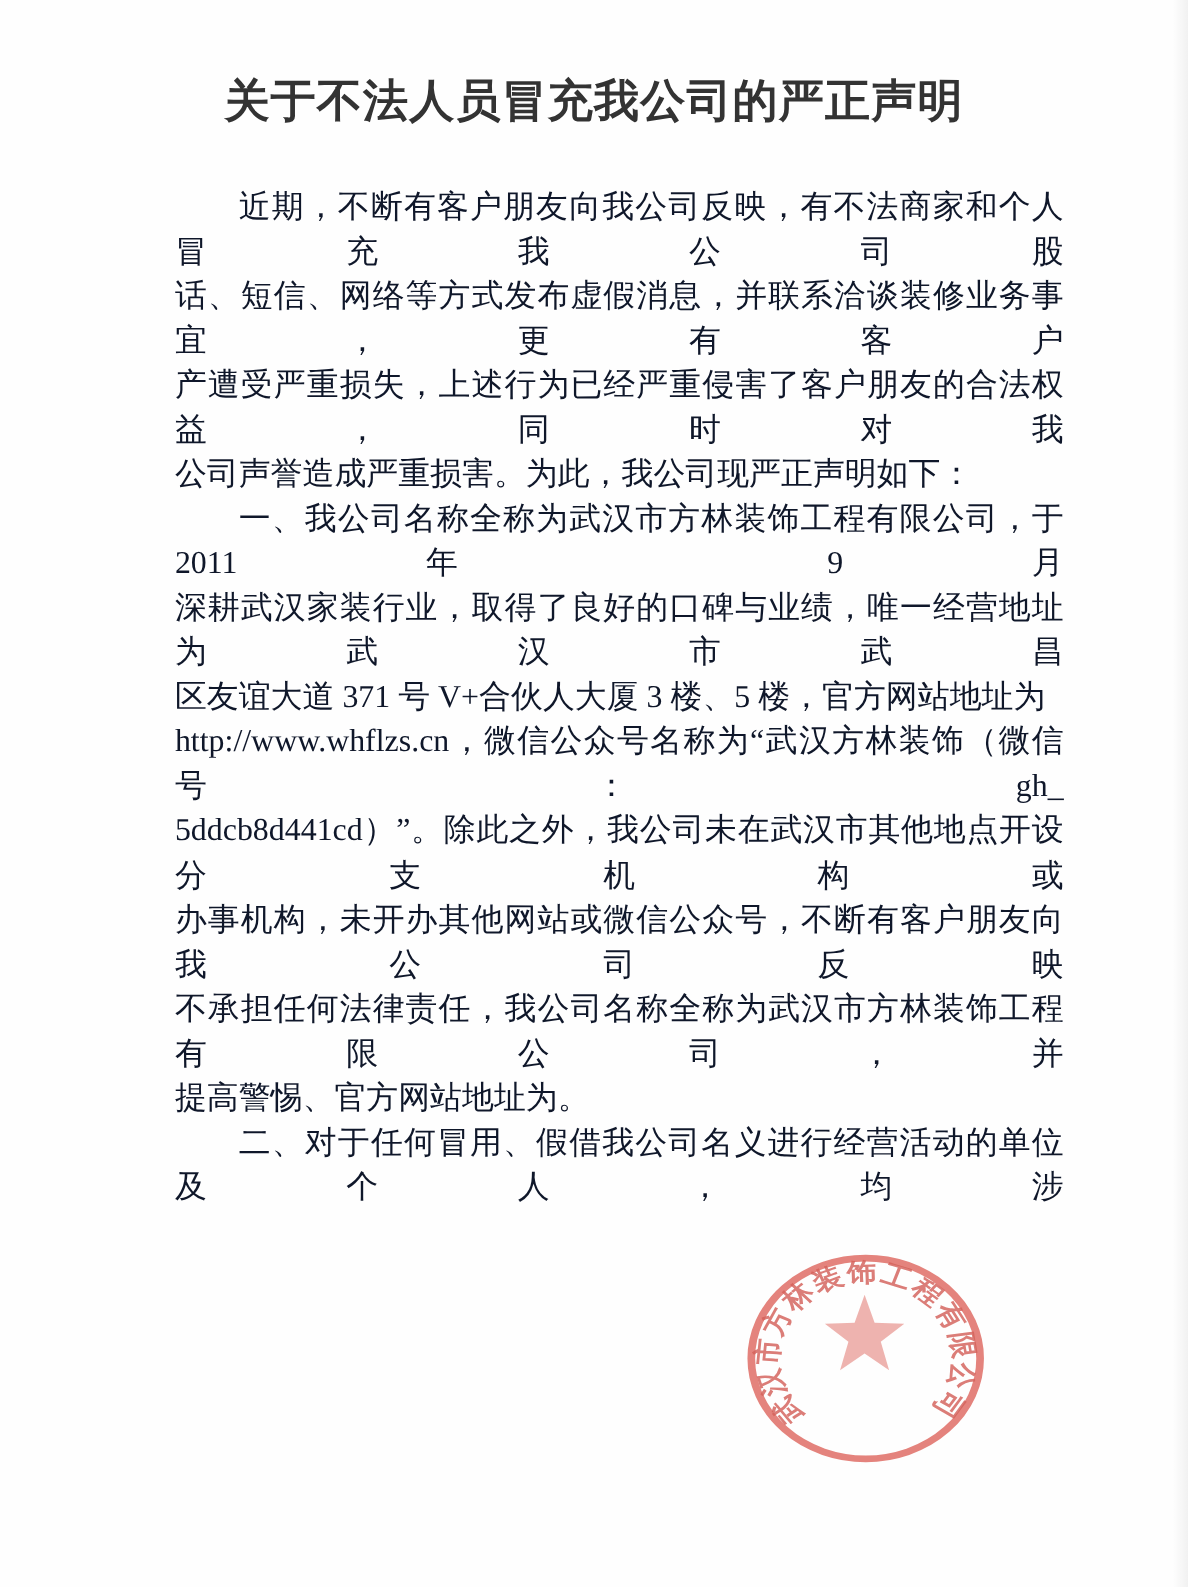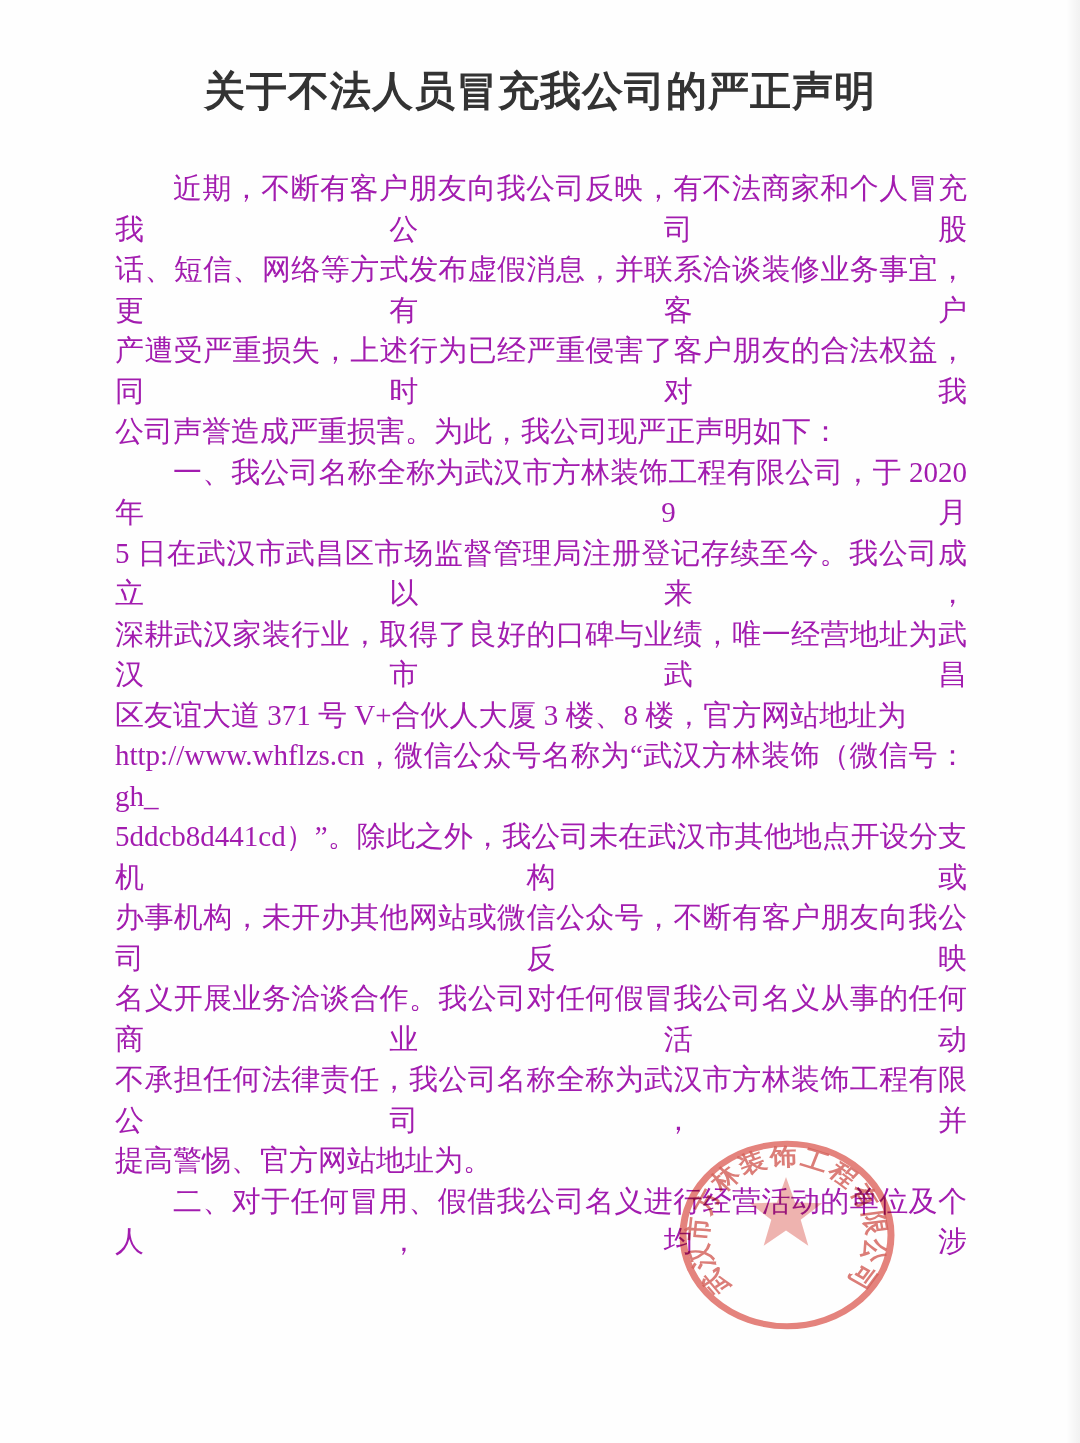--- a/index.html
+++ b/index.html
@@ -42,21 +42,22 @@
     position: absolute;
     top: 168px;
     left: 115px;
     width: 852px;
   }
   .line {
     font-size: 29px;
     line-height: 40.5px;
     min-height: 40.5px;
     white-space: pre-wrap;
-    color: #a21caf;
+    color: #0f172a;
+    margin-left: 44px;
   }
   .line.j {
     text-align: justify;
     text-align-last: justify;
   }
   .line.l {
     text-align: center;
     text-align-last: left;
   }
   .line.indent {
@@ -85,28 +86,26 @@
 <div class="page">
 
   <h1 class="title">关于不法人员冒充我公司的严正声明</h1>
 
   <div class="doc-body">
     <div id="body-lines">
         <div class="line j indent">近期，不断有客户朋友向我公司反映，有不法商家和个人冒充我公司股</div>
         <div class="line j">话、短信、网络等方式发布虚假消息，并联系洽谈装修业务事宜，更有客户</div>
         <div class="line j">产遭受严重损失，上述行为已经严重侵害了客户朋友的合法权益，同时对我</div>
         <div class="line l">公司声誉造成严重损害。为此，我公司现严正声明如下：</div>
-        <div class="line j indent">一、我公司名称全称为武汉市方林装饰工程有限公司，于 2020 年 9 月</div>
-        <div class="line j">5 日在武汉市武昌区市场监督管理局注册登记存续至今。我公司成立以来，</div>
+        <div class="line j indent">一、我公司名称全称为武汉市方林装饰工程有限公司，于 2011 年 9 月</div>
         <div class="line j">深耕武汉家装行业，取得了良好的口碑与业绩，唯一经营地址为武汉市武昌</div>
-        <div class="line l">区友谊大道 371 号 V+合伙人大厦 3 楼、8 楼，官方网站地址为</div>
+        <div class="line l">区友谊大道 371 号 V+合伙人大厦 3 楼、5 楼，官方网站地址为</div>
         <div class="line j">http://www.whflzs.cn，微信公众号名称为“武汉方林装饰（微信号：gh_</div>
         <div class="line j">5ddcb8d441cd）”。除此之外，我公司未在武汉市其他地点开设分支机构或</div>
         <div class="line j">办事机构，未开办其他网站或微信公众号，不断有客户朋友向我公司反映</div>
-        <div class="line j">名义开展业务洽谈合作。我公司对任何假冒我公司名义从事的任何商业活动</div>
         <div class="line j">不承担任何法律责任，我公司名称全称为武汉市方林装饰工程有限公司，并</div>
         <div class="line l">提高警惕、官方网站地址为。</div>
         <div class="line j indent">二、对于任何冒用、假借我公司名义进行经营活动的单位及个人，均涉</div>
       </div>
 
   </div>
 
   <svg class="seal" viewBox="0 0 1080 1443" xmlns="http://www.w3.org/2000/svg">
 
     <g transform="translate(787,1235) scale(1,0.877) translate(-787,-1235)">

